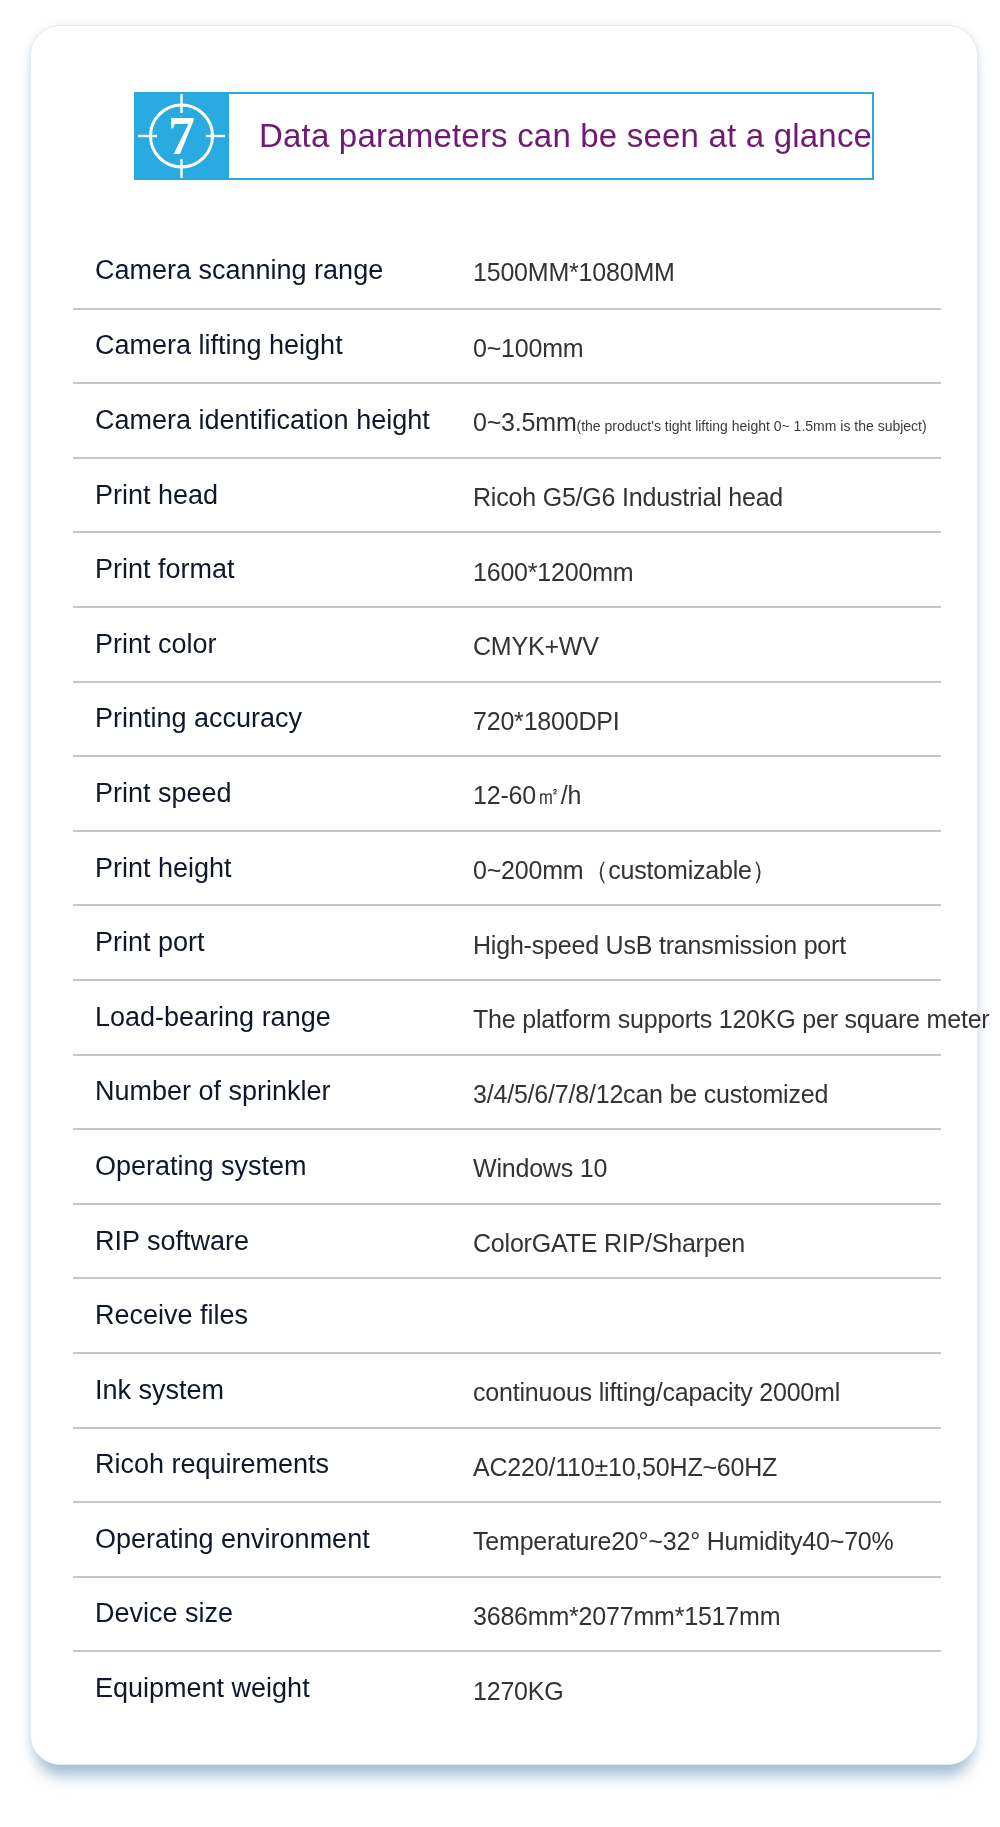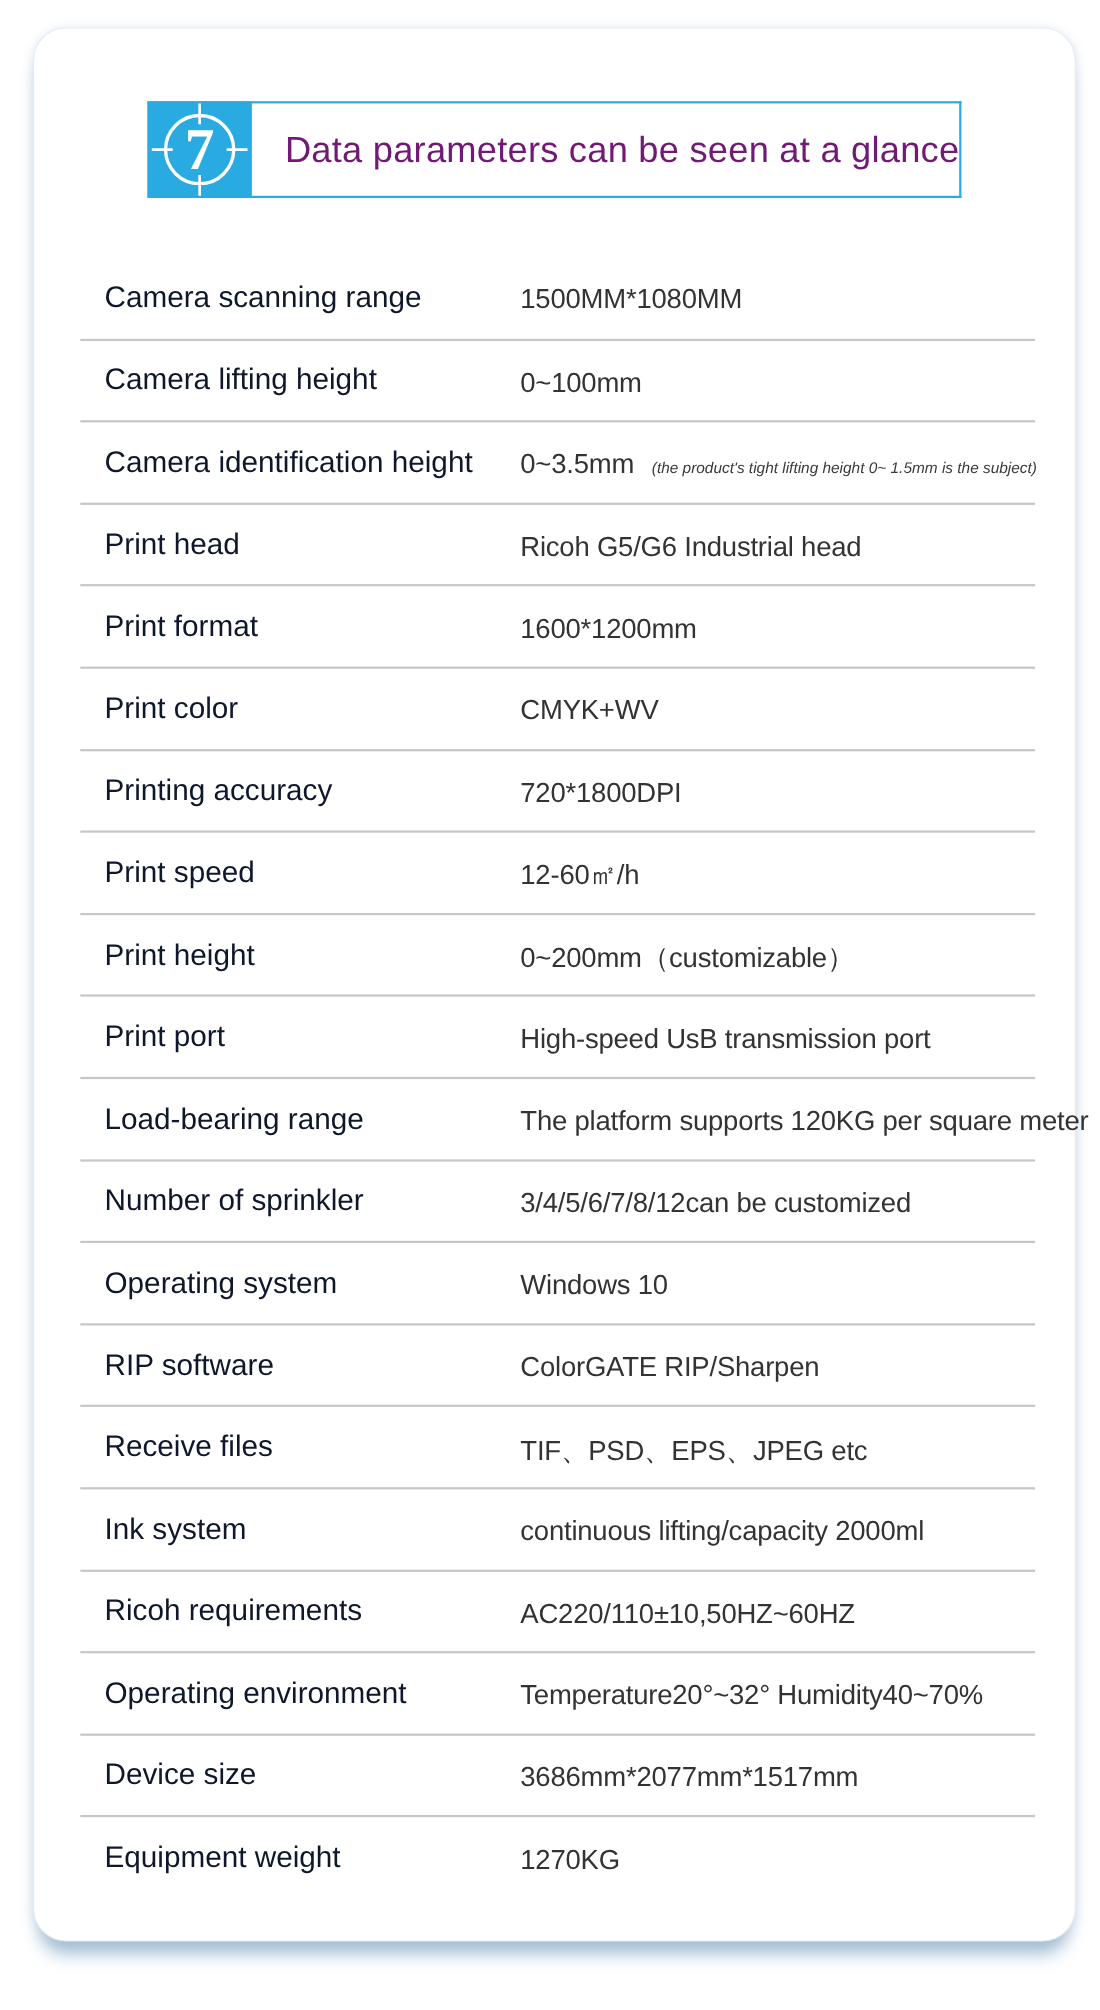--- a/index.html
+++ b/index.html
@@ -70,22 +70,21 @@
     font-size:25px;
     color:#333333;
     letter-spacing:-0.2px;
     padding-top:5px;
     white-space:nowrap;
   }
   .note {
     font-size:14px;
     color:#3a3a3a;
     letter-spacing:0;
-    margin-left:16px;
-    font-style:italic;
+    margin-left:0;
   }
 </style>
 </head>
 <body>
 
 <div class="card">
 
   <div class="header">
     <div class="icon-box">
       <svg width="95" height="88" viewBox="0 0 95 88">
@@ -169,21 +168,20 @@
     <div class="value"><span class="value-main">Windows 10</span></div>
   </div>
 
   <div class="row">
     <div class="label">RIP software</div>
     <div class="value"><span class="value-main">ColorGATE RIP/Sharpen</span></div>
   </div>
 
   <div class="row">
     <div class="label">Receive files</div>
-    <div class="value"><span class="value-main">TIF、PSD、EPS、JPEG etc</span></div>
   </div>
 
   <div class="row">
     <div class="label">Ink system</div>
     <div class="value"><span class="value-main">continuous lifting/capacity 2000ml</span></div>
   </div>
 
   <div class="row">
     <div class="label">Ricoh requirements</div>
     <div class="value"><span class="value-main">AC220/110±10,50HZ~60HZ</span></div>

